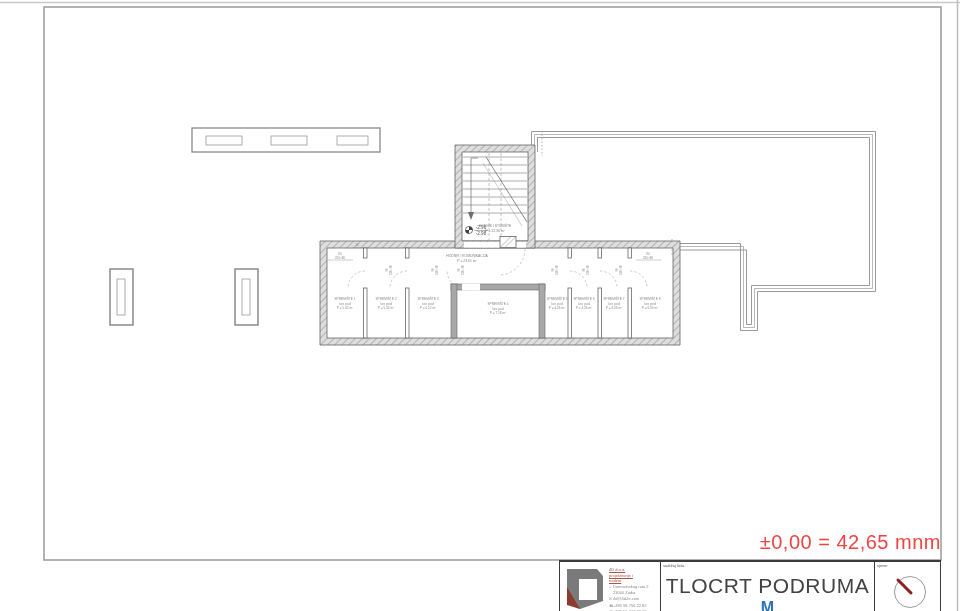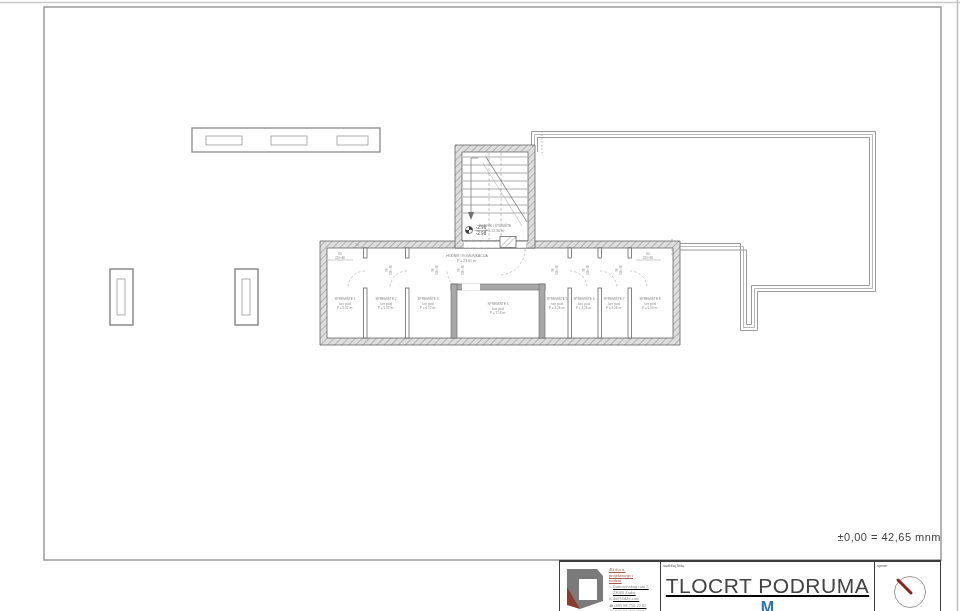--- a/index.html
+++ b/index.html
@@ -1,25 +1,25 @@
 <!DOCTYPE html>
 <html><head>
 <meta charset="utf-8">
 <style>
   html,body{margin:0;padding:0;background:#fff;}
   #page{position:relative;width:960px;height:611px;background:#fff;overflow:hidden;
         font-family:"Liberation Sans",sans-serif;}
   #draw-svg{position:absolute;left:0;top:0;}
   .note-elevation{position:absolute;top:531px;left:641px;width:300px;text-align:right;
-        font-size:11px;color:#404040;letter-spacing:0.5px;}
+        font-size:20px;color:#ef4444;letter-spacing:0.5px;}
   
   .titleblock{position:absolute;left:559px;top:560px;width:382px;height:51px;
         border-top:2px solid #3c3c3c;border-left:1.5px solid #3c3c3c;border-right:1.5px solid #3c3c3c;
         display:flex;background:#fff;box-sizing:border-box;}
-  .tb-cell{position:relative;box-sizing:border-box;height:100%;text-decoration:underline;}
+  .tb-cell{position:relative;box-sizing:border-box;height:100%;}
   .tb-logo-cell{width:100px;display:flex;align-items:flex-start;padding:3px 2px 0 4px;gap:3px;}
   .tb-title-cell{flex:1;border-left:1px solid #3c3c3c;display:flex;flex-direction:column;
         align-items:center;justify-content:flex-start;}
   .tb-north-cell{width:66px;border-left:1px solid #3c3c3c;}
   .tb-label{position:absolute;top:1px;left:2px;font-size:4px;color:#555;}
   .tb-title{margin-top:12px;font-size:21px;color:#434343;letter-spacing:0.5px;white-space:nowrap;}
   .tb-scale{margin-top:1px;font-size:16px;font-weight:bold;color:#2a72b8;}
   .company{font-size:4px;line-height:5.6px;color:#8a8a8a;padding-top:2px;}
   .company .red{color:#a8554a;text-decoration:underline;}
   .company .ico{display:inline-block;width:4px;color:#9a9a9a;font-size:3.5px;}

